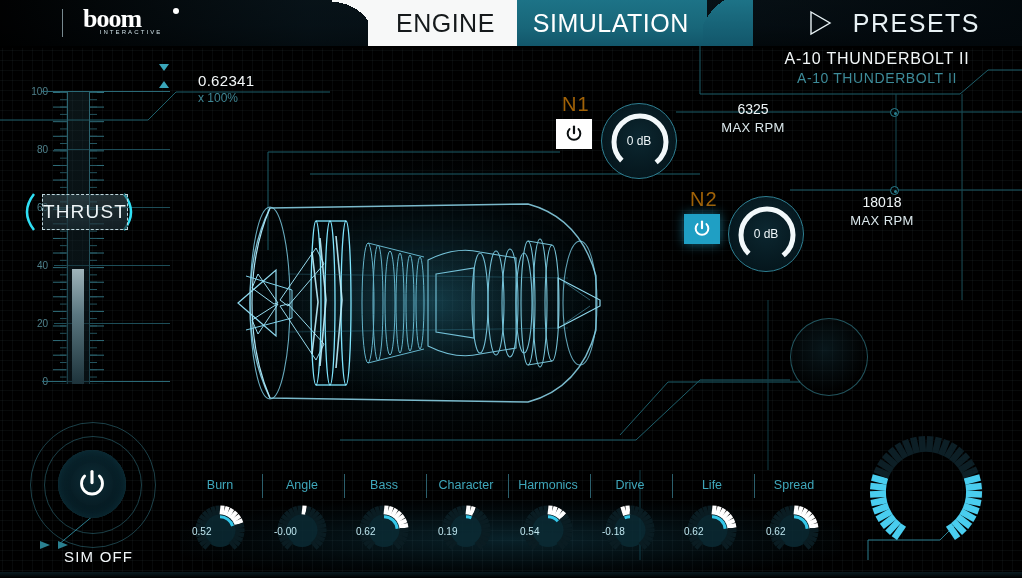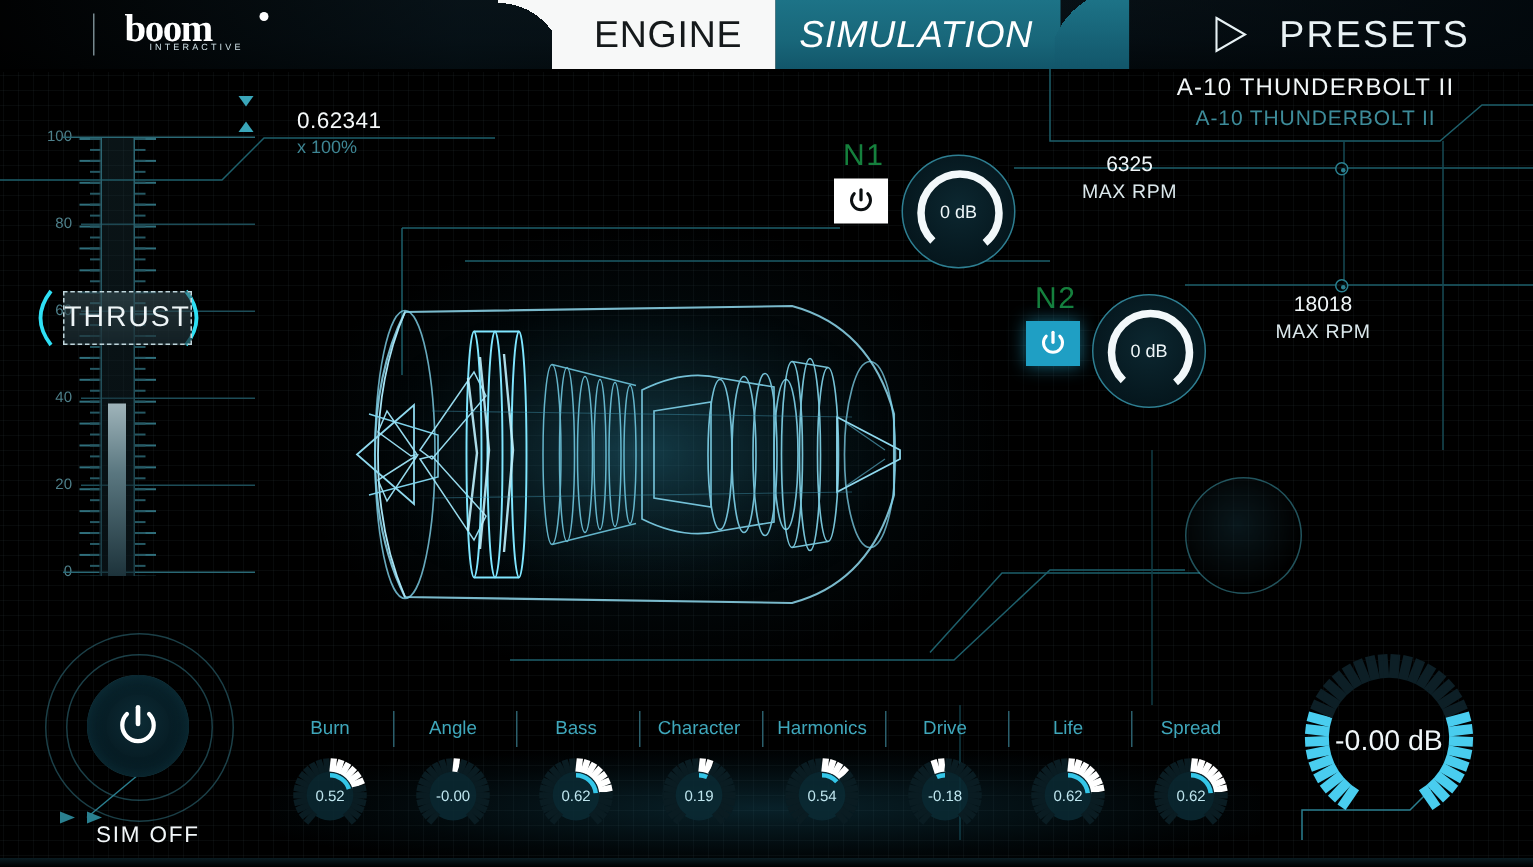--- a/index.html
+++ b/index.html
@@ -155,21 +155,21 @@
   
   .engine { position:absolute; left: 228px; top: 178px; width: 400px; height: 250px; z-index: 8; }
   .engine-glow{
     position:absolute; left: 200px; top: 150px; width: 470px; height: 300px;
     background: radial-gradient(ellipse at center, rgba(30,110,135,.30) 0%, rgba(10,45,58,.14) 48%, rgba(0,0,0,0) 72%);
     z-index: 7; pointer-events:none;
   }
 
   
   .n-group { position:absolute; z-index: 14; }
-  .n-label { position:absolute; color:#15803d; font-size: 20px; letter-spacing: 1px; }
+  .n-label { position:absolute; color:#a16207; font-size: 20px; letter-spacing: 1px; }
   .pwr-btn {
     position:absolute; width: 36px; height: 30px; display:flex; align-items:center; justify-content:center;
     cursor:pointer;
   }
   .pwr-btn.on-white { background: #ffffff; }
   .pwr-btn.on-teal  { background: #1f9fc4; box-shadow: 0 0 12px rgba(40,180,220,.55); }
   .knob {
     position:absolute; width: 76px; height: 76px; border-radius: 50%;
     border: 1px solid #2e7f92;
     background: radial-gradient(circle at 50% 45%, #0c2730 0%, #061920 60%, #031015 100%);
@@ -205,21 +205,21 @@
   .param-col {
     position:absolute; top: 0; width: 80px; height: 108px;
   }
   .param-label {
     position:absolute; top: 8px; left:0; width: 80px; text-align:center;
     color:#3fa7bb; font-size: 12.5px;
   }
   .param-sep { position:absolute; top: 4px; width: 1px; height: 24px; background: #2b5f6c; }
   .param-knob { position:absolute; top: 32px; left: 12px; width: 56px; height: 56px; }
   .param-val {
-    position:absolute; left: 0; top: 24px; width: 56px; text-align:center;
+    position:absolute; left: 0; top: 24px; width: 56px; 
     color:#bfe6ef; font-size: 10px;
   }
 
   
   .out-meter { position:absolute; left: 852px; top: 428px; width: 148px; height: 140px; z-index: 14; }
   .out-val {
     position:absolute; left: 0; top: 56px; width: 148px; text-align:center;
     color: #f0f7f9; font-size: 19px;
   }
   .footer-strip {
@@ -284,21 +284,21 @@
         <div class="boom-sub">INTERACTIVE</div>
         <div class="boom-dot"></div>
       </div>
     </div>
 
     <div class="tabs">
       <div style="position:relative;">
         <div class="tab-swoosh-l"></div>
         <div class="tab active-light">ENGINE</div>
       </div>
-      <div style="position:relative;font-style:italic;">
+      <div style="position:relative;">
         <div class="tab active-teal">SIMULATION</div>
         <div class="tab-swoosh-r"></div>
       </div>
     </div>
 
     <div class="presets">
       <svg width="26" height="28" viewBox="0 0 26 28">
         <polygon points="4,3 23,14 4,25" fill="none" stroke="#e7f1f4" stroke-width="1.4"></polygon>
       </svg>
       <div class="presets-label">PRESETS</div>
@@ -789,17 +789,16 @@
           <line x1="113.77" y1="59.70" x2="129.67" y2="57.97" stroke-width="6.5" stroke="#49cdef"></line>
           <line x1="113.96" y1="65.85" x2="129.94" y2="66.59" stroke-width="6.5" stroke="#49cdef"></line>
           <line x1="113.20" y1="71.95" x2="128.88" y2="75.14" stroke-width="6.5" stroke="#49cdef"></line>
           <line x1="111.52" y1="77.87" x2="126.52" y2="83.42" stroke-width="6.5" stroke="#49cdef"></line>
           <line x1="108.94" y1="83.46" x2="122.92" y2="91.25" stroke-width="6.5" stroke="#49cdef"></line>
           <line x1="105.55" y1="88.59" x2="118.16" y2="98.43" stroke-width="6.5" stroke="#49cdef"></line>
           <line x1="101.40" y1="93.14" x2="112.36" y2="104.80" stroke-width="6.5" stroke="#49cdef"></line>
           <line x1="96.61" y1="97.00" x2="105.65" y2="110.20" stroke-width="6.5" stroke="#49cdef"></line>
         </g>
     </svg>
-    <div class="out-val">-0.00 dB</div>
   </div>
 
   <div class="footer-strip"></div>
 </div>
 
 </body></html>

